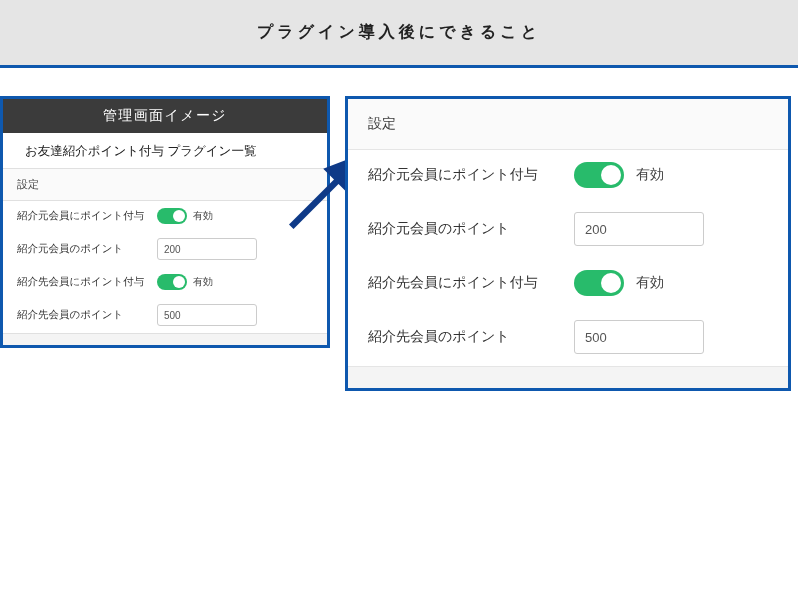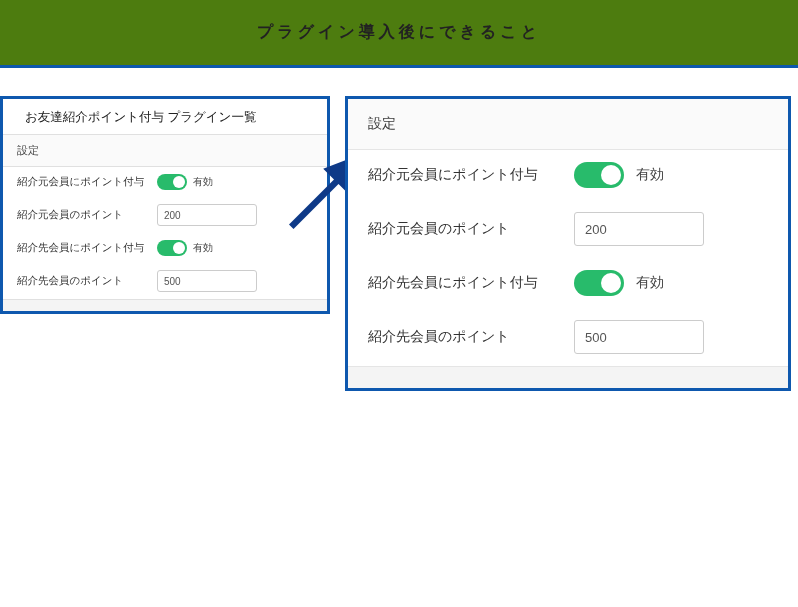--- a/index.html
+++ b/index.html
@@ -1,19 +1,19 @@
 <!DOCTYPE html>
 <html><head>
   <meta charset="utf-8">
   <style>
     * { margin: 0; padding: 0; box-sizing: border-box; font-family: -apple-system, 'Hiragino Kaku Gothic ProN', 'メイリオ', sans-serif; }
     body { width: 798px; background: #fff; }
 
     .header-band {
-      background: #4d7c0f;
+      background: #e5e5e5;
       text-align: center;
       padding: 22px 0;
       font-size: 16px;
       letter-spacing: 0.25em;
       color: #222;
       font-weight: 600;
     }
     .blue-divider { height: 3px; background: #0e58ae; margin-bottom: 28px; }
 
     .content-row { position: relative; display: flex; align-items: flex-start; }
@@ -136,20 +136,23 @@
 <body>
 
 <div class="header-band">
   <span>プラグイン導入後にできること</span>
 </div>
 <div class="blue-divider"></div>
 
 <div class="content-row">
 
   <div class="small-panel">
+    <div class="title-bar">
+      <span>管理画面イメージ</span>
+    </div>
     <div class="breadcrumb">お友達紹介ポイント付与 プラグイン一覧</div>
     <div class="section-head">設定</div>
 
     <div class="row">
       <span class="label">紹介元会員にポイント付与</span>
       <span class="toggle-wrap">
         <span class="toggle sm">
             <span class="knob"></span>
           </span>
         <span class="tlabel">有効</span>

